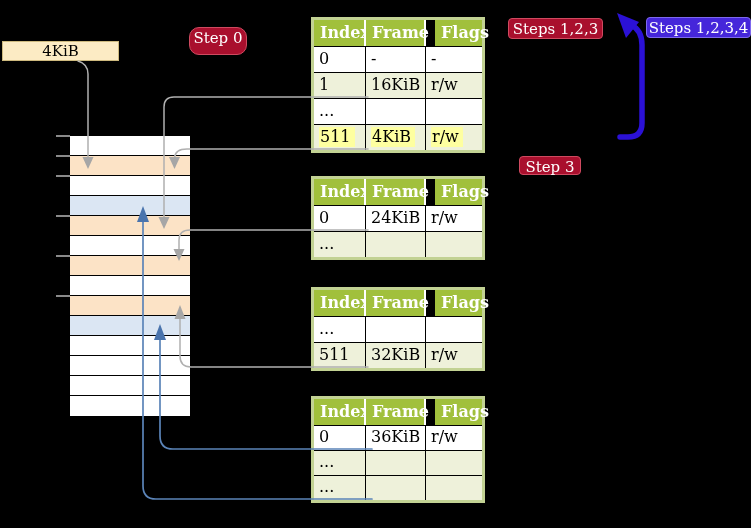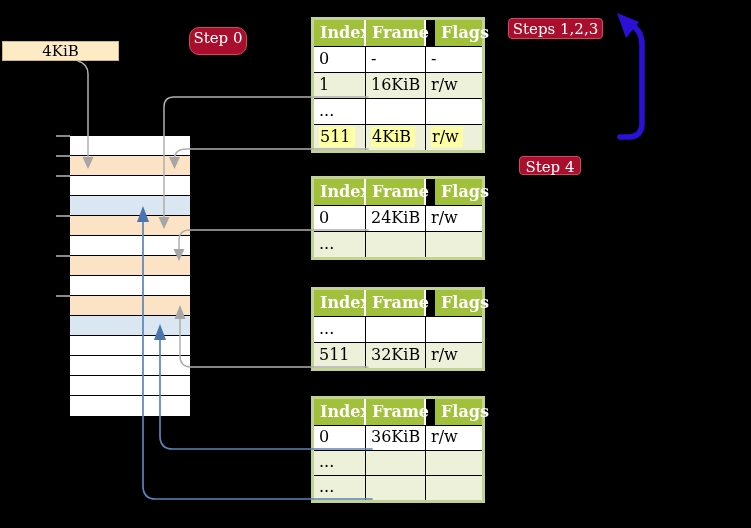--- a/index.html
+++ b/index.html
@@ -49,21 +49,22 @@
 </style>
 </head>
 <body>
 
 <div id="canvas">
 
   <div class="addr-label">4KiB</div>
 
   <div id="badge-step0" class="badge red">Step 0</div>
   <div id="badge-steps123" class="badge red">Steps 1,2,3</div>
-  <div id="badge-step4" class="badge red">Step 4</div>
+  <div id="badge-steps1234" class="badge purple">Steps 1,2,3,4</div>
+  <div id="badge-step4" class="badge red">Step 3</div>
 
   <div id="memstack">
       <div class="mrow m-free"></div>
       <div class="mrow m-table"></div>
       <div class="mrow m-free"></div>
       <div class="mrow m-page"></div>
       <div class="mrow m-table"></div>
       <div class="mrow m-free"></div>
       <div class="mrow m-table"></div>
       <div class="mrow m-free"></div>

